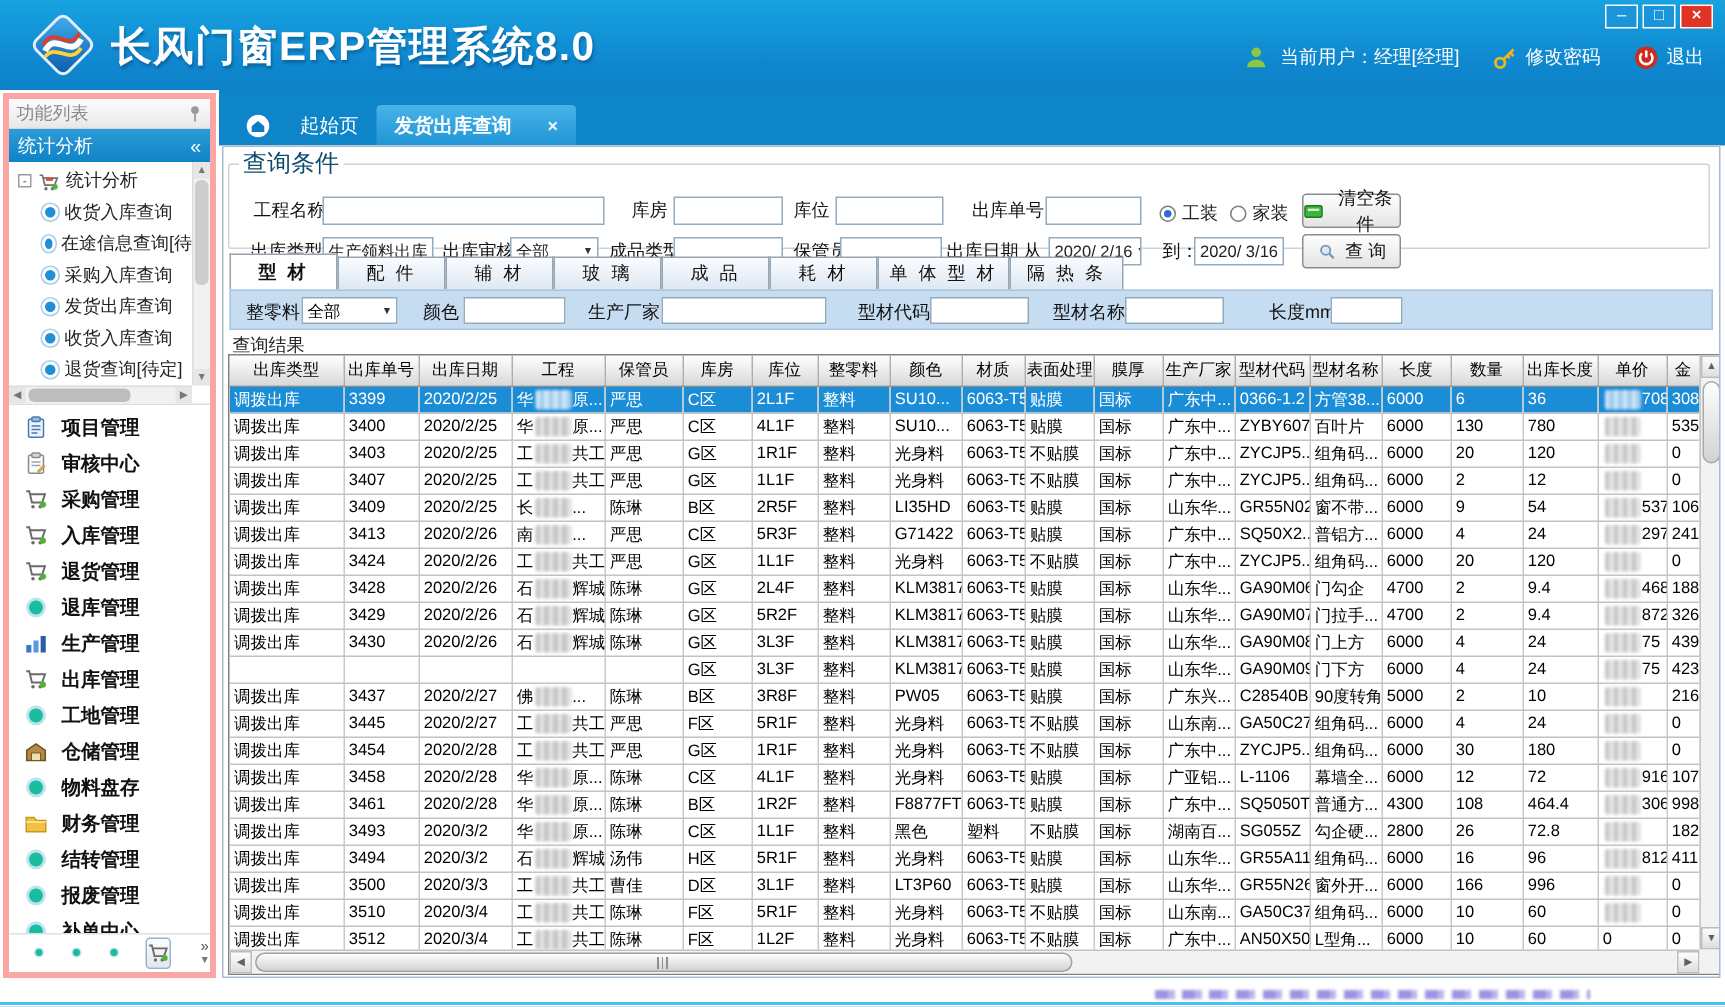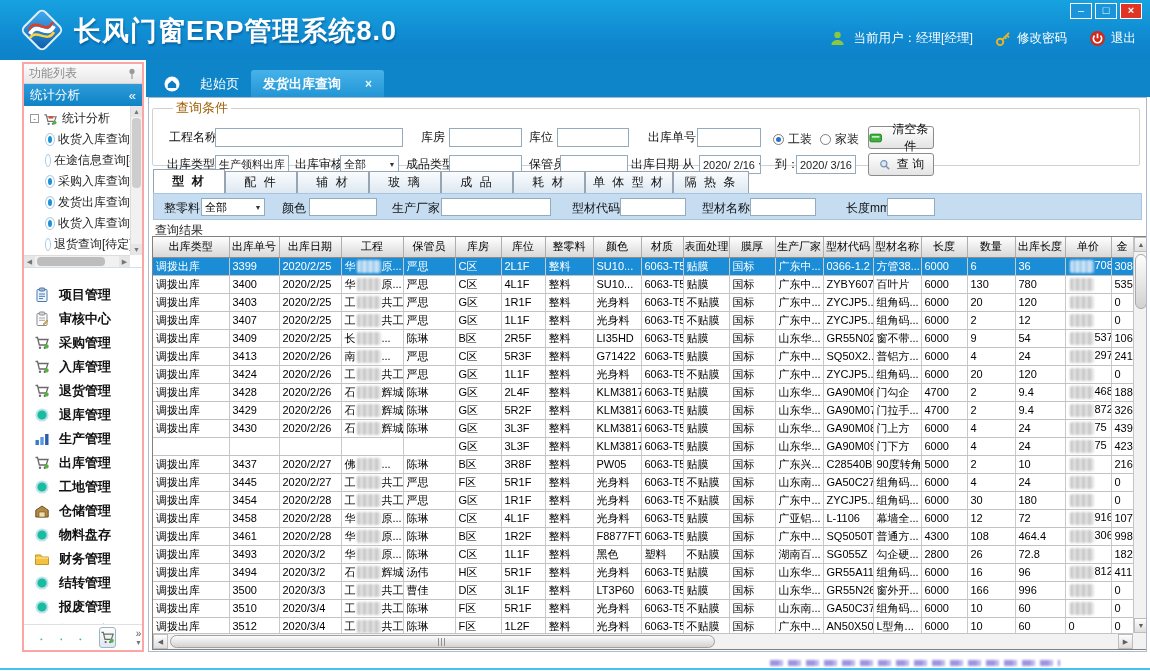--- a/index.html
+++ b/index.html
@@ -17,21 +17,21 @@
   .winbtn { width:22px; height:16px; border:1px solid #fff; background:#1b95da; color:#fff;
     font-size:11px; line-height:13px; text-align:center; cursor:pointer; }
   .winbtn.close { background:#e03525; font-weight:bold; }
   .userbar { position:absolute; top:30px; right:14px; display:flex; align-items:center; gap:8px;
     color:#fff; font-size:12.5px; white-space:nowrap; }
   .userbar .ic { width:17px; height:17px; display:inline-block; }
   .userbar .grp { display:flex; align-items:center; gap:5px; margin-left:14px; cursor:pointer; }
 
   
   .sidebar { position:absolute; left:0; top:60px; width:146px; height:594px; background:#fff; padding:2px; }
-  .side-inner { border:2px solid #fca5a5; height:100%; background:#fff; display:flex; flex-direction:column; overflow:hidden;margin-left:20px; }
+  .side-inner { border:4px solid #fca5a5; height:100%; background:#fff; display:flex; flex-direction:column; overflow:hidden; }
   .fn-header { height:20px; background:linear-gradient(#fcfcfc,#e8e8e8); color:#8a8a8a; font-size:12px;
     display:flex; align-items:center; padding:0 5px; border-bottom:1px solid #d5d5d5; }
   .fn-header .pin { margin-left:auto; width:10px; height:12px; }
   .section-bar { height:22px; background:linear-gradient(#2d9bd8,#0f83c6); color:#fff; font-size:12.5px;
     display:flex; align-items:center; padding:0 6px; }
   .section-bar .collapse { margin-left:auto; font-size:13px; cursor:pointer; }
   .treebox { height:162px; position:relative; border-bottom:1px solid #cfe0ee; overflow:hidden; }
   .tree-items { position:absolute; left:0; top:0; right:12px; bottom:12px; overflow:hidden; padding-top:2px; }
   .tree-row { height:21px; display:flex; align-items:center; gap:4px; padding-left:6px; white-space:nowrap;
     font-size:12px; color:#222; cursor:pointer; }
@@ -42,21 +42,21 @@
   .dot { width:11px; height:11px; border-radius:50%; background:#1e90d8; border:2px solid #fff;
     box-shadow:0 0 0 1px #a8cce4; }
   .tree-vscroll { position:absolute; right:0; top:0; bottom:12px; width:12px; background:#f1f1f1; border-left:1px solid #ddd; }
   .tree-vscroll .arr { height:11px; font-size:7px; color:#777; text-align:center; line-height:11px; background:#e6e6e6; }
   .tree-vscroll .arr.dn { position:absolute; bottom:0; left:0; right:0; }
   .tree-vscroll .thumb { position:absolute; top:12px; left:1px; right:1px; height:70px; background:#cdcdcd; border-radius:4px; }
   .tree-hscroll { position:absolute; left:0; right:12px; bottom:0; height:12px; background:#f1f1f1; border-top:1px solid #ddd; }
   .tree-hscroll .arr { position:absolute; top:0; width:11px; height:11px; font-size:7px; color:#777; text-align:center; line-height:11px; background:#e6e6e6; }
   .tree-hscroll .arr.rt { right:0; }
   .tree-hscroll .thumb { position:absolute; left:13px; top:1px; width:68px; height:9px; background:#bdbdbd; border-radius:4px; }
-  .menu-list { flex:1; overflow:hidden; padding-top:15px;font-family:Liberation Serif, serif; }
+  .menu-list { flex:1; overflow:hidden; padding-top:3px;font-family:Liberation Serif, serif; }
   .menu-item { height:24px; display:flex; align-items:center; gap:9px; padding-left:10px;
     font-size:13px; font-weight:bold; color:#111; cursor:pointer; white-space:nowrap; }
   .menu-item .mic { width:16px; height:16px; flex:0 0 16px; }
   .side-bottom { height:26px; border-top:1px solid #e0e0e0; display:flex; align-items:center; gap:17px; padding-left:16px; }
   .side-bottom .mic { width:15px; height:15px; }
   .cartbtn { width:27px; height:21px; border:1px solid #9ab4c8; border-radius:3px;
     background:linear-gradient(#fdfdfd,#dfe8ee); display:flex; align-items:center; justify-content:center; cursor:pointer; }
   .cartbtn .mic { width:15px; height:15px; }
   .chev { margin-left:2px; color:#555; font-size:10px; line-height:9px; text-align:center; cursor:pointer; }
   .chev .small { display:block; font-size:7px; color:#777; }
@@ -68,21 +68,21 @@
     border-radius:3px 3px 0 0; cursor:pointer; white-space:nowrap; }
   .tab .hic { width:16px; height:16px; }
   .tab.active { background:linear-gradient(#47b2e9,#2196d6); font-weight:bold; }
   .tab .tclose { font-size:12px; margin-left:4px; opacity:.9; cursor:pointer; }
   .strip-drop { position:absolute; right:9px; bottom:8px; color:#fff; font-size:10px; cursor:pointer; }
 
   .content { position:absolute; left:2px; top:37px; right:3px; bottom:2px; background:#fff; border:1px solid #a8bccd; overflow:hidden; }
 
   fieldset.query { position:absolute; left:3px; top:1px; width:988px; height:67px;
     border:1px solid #d2d2d2; border-radius:2px; font-size:12px; color:#222; }
-  fieldset.query legend { margin-left:20px; padding:0 3px; font-size:13px; color:#a16207; }
+  fieldset.query legend { margin-left:6px; padding:0 3px; font-size:16px; color:#0c4a6e; }
   .q-lbl { position:absolute; white-space:nowrap; font-size:12px; line-height:19px; color:#111; }
   .q-in { position:absolute; height:19px; border:1px solid #94aabd; background:#fff; font-size:11px; padding:0 2px; }
   .combo { position:absolute; height:19px; border:1px solid #94aabd; background:#fff; font-size:11px;
     display:flex; align-items:center; padding-left:3px; white-space:nowrap; overflow:hidden; cursor:pointer; }
   .combo .ar { margin-left:auto; flex:0 0 12px; font-size:7px; color:#333; text-align:center; }
   .q-radio { position:absolute; display:flex; align-items:center; gap:4px; cursor:pointer; }
   .rdot { width:11px; height:11px; border-radius:50%; border:1px solid #7d7d7d; background:#fff; }
   .rdot.on::after { content:''; display:block; width:5px; height:5px; margin:2px; border-radius:50%; background:#2a6fd0; }
   .btn { position:absolute; height:23px; border:1px solid #8b8b8b; border-radius:3px;
     background:linear-gradient(#fefefe,#e4e4e4); font-size:12px; color:#111;

